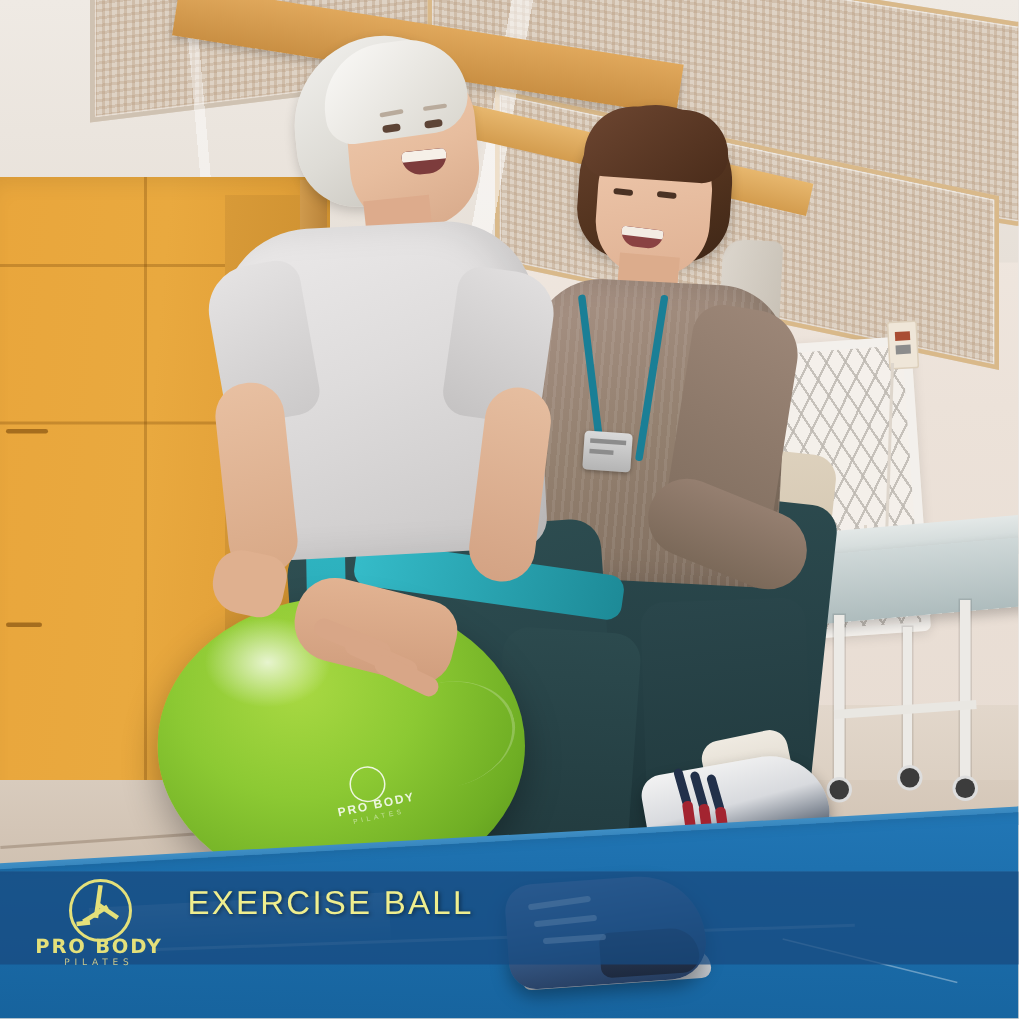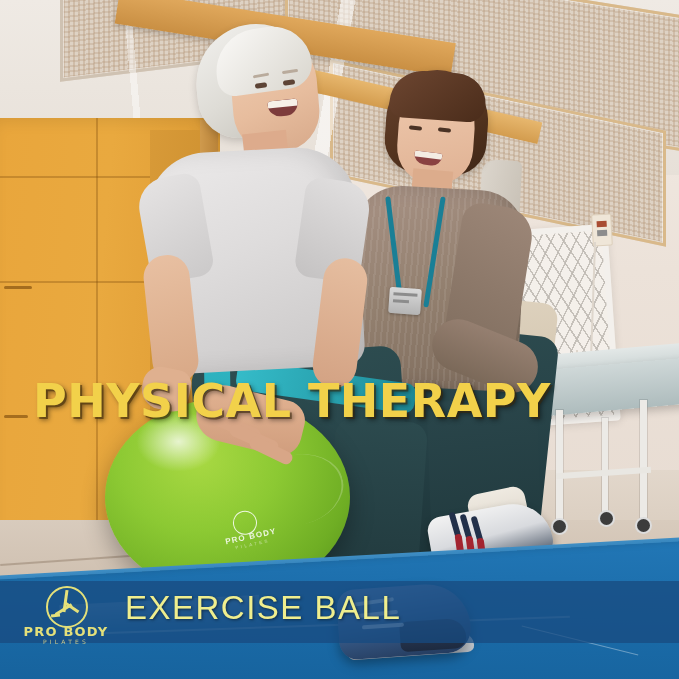--- a/index.html
+++ b/index.html
@@ -486,21 +486,21 @@
   }
   .brand-sub{
     position:absolute;left:0;top:54px;width:92px;text-align:center;
     color:#C9C78B;font-family:"DejaVu Sans",sans-serif;
     font-size:6px;letter-spacing:3.2px;
   }
   .product-name{
     position:absolute;left:125px;top:589px;
     color:#EFEE8E;
     font-family:"Liberation Sans",sans-serif;
-    font-size:33px;font-weight:normal;letter-spacing:1.5px;
+    font-size:22px;font-weight:normal;letter-spacing:1.5px;
     text-shadow:1px 1px 3px rgba(0,0,0,.5);
     white-space:nowrap;
   }
 </style>
 </head>
 <body>
 
 <div id="stage">
 
   <div class="layer wall-right"></div>
@@ -621,21 +621,20 @@
   <div class="mat-seam"></div>
   <div class="mat-stitch"></div>
 
   <div class="layer shoe-b-sole"></div>
   <div class="layer shoe-b"></div>
   <div class="layer sb-toe"></div>
   <div class="sb-lace sbl1"></div>
   <div class="sb-lace sbl2"></div>
   <div class="sb-lace sbl3"></div>
 
-  <div class="headline">PHYSICAL THERAPY</div>
 
   <div class="bottom-bar"></div>
   <div class="brand">
     <div class="brand-ring"></div>
     <div class="brand-fig bf1"></div>
     <div class="brand-fig bf2"></div>
     <div class="brand-fig bf3"></div>
     <div class="brand-fig bf4"></div>
     <div class="brand-name">PRO BODY</div>
     <div class="brand-sub">PILATES</div>

